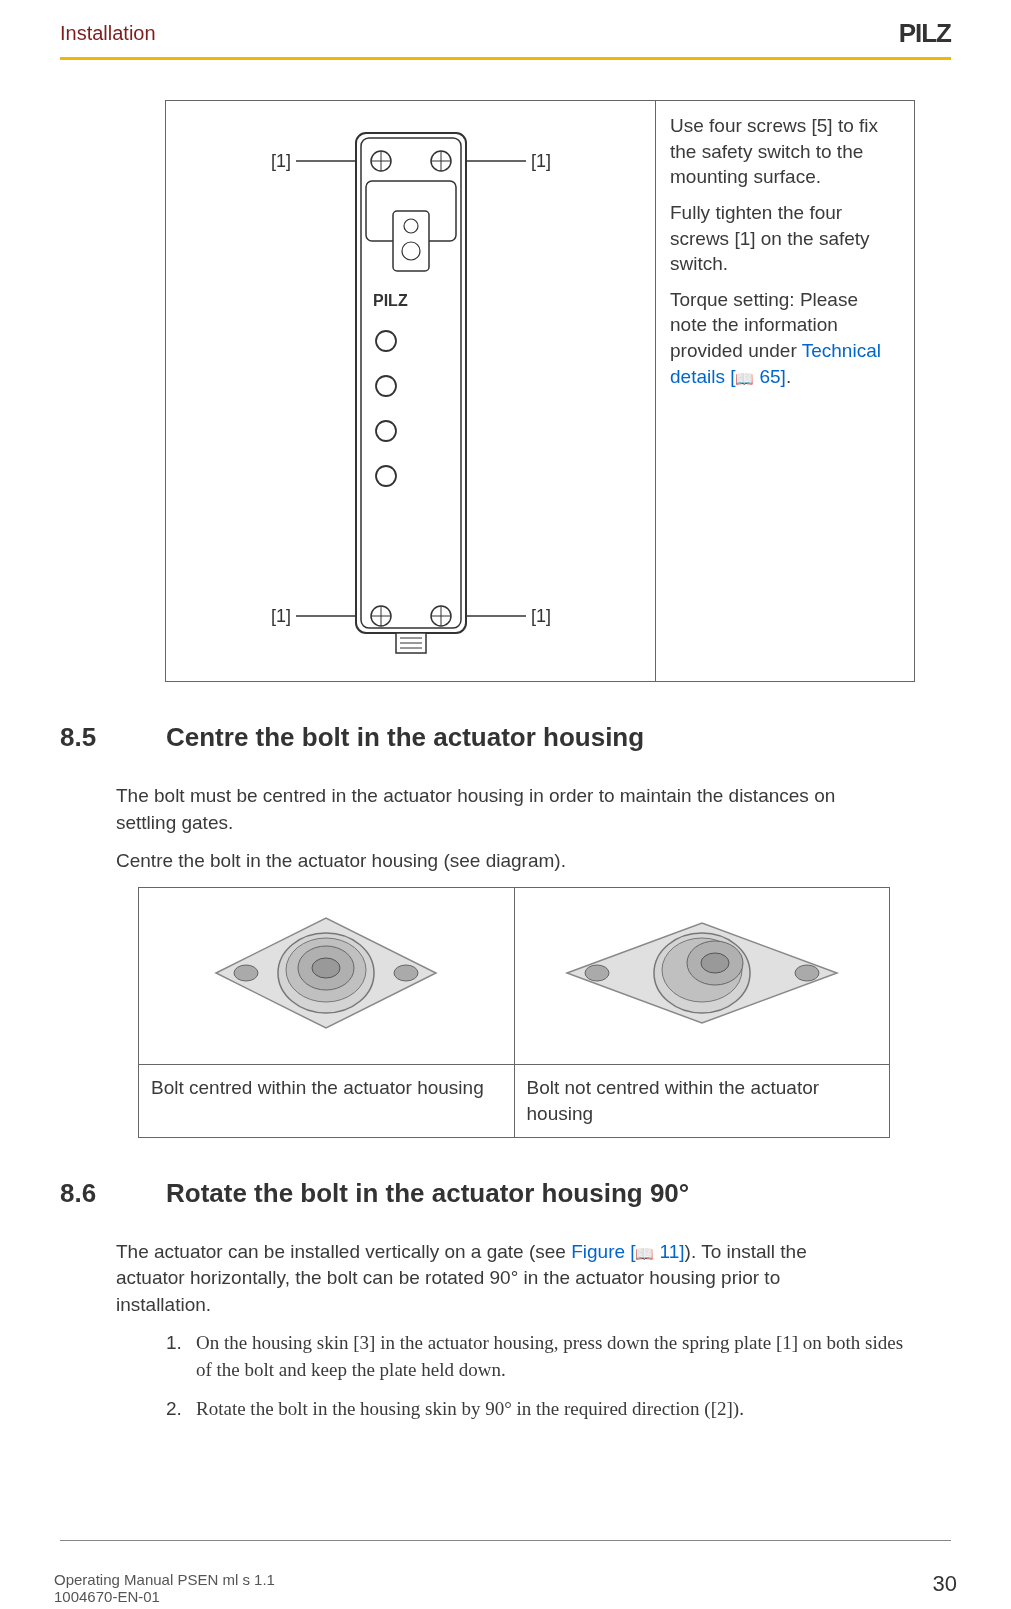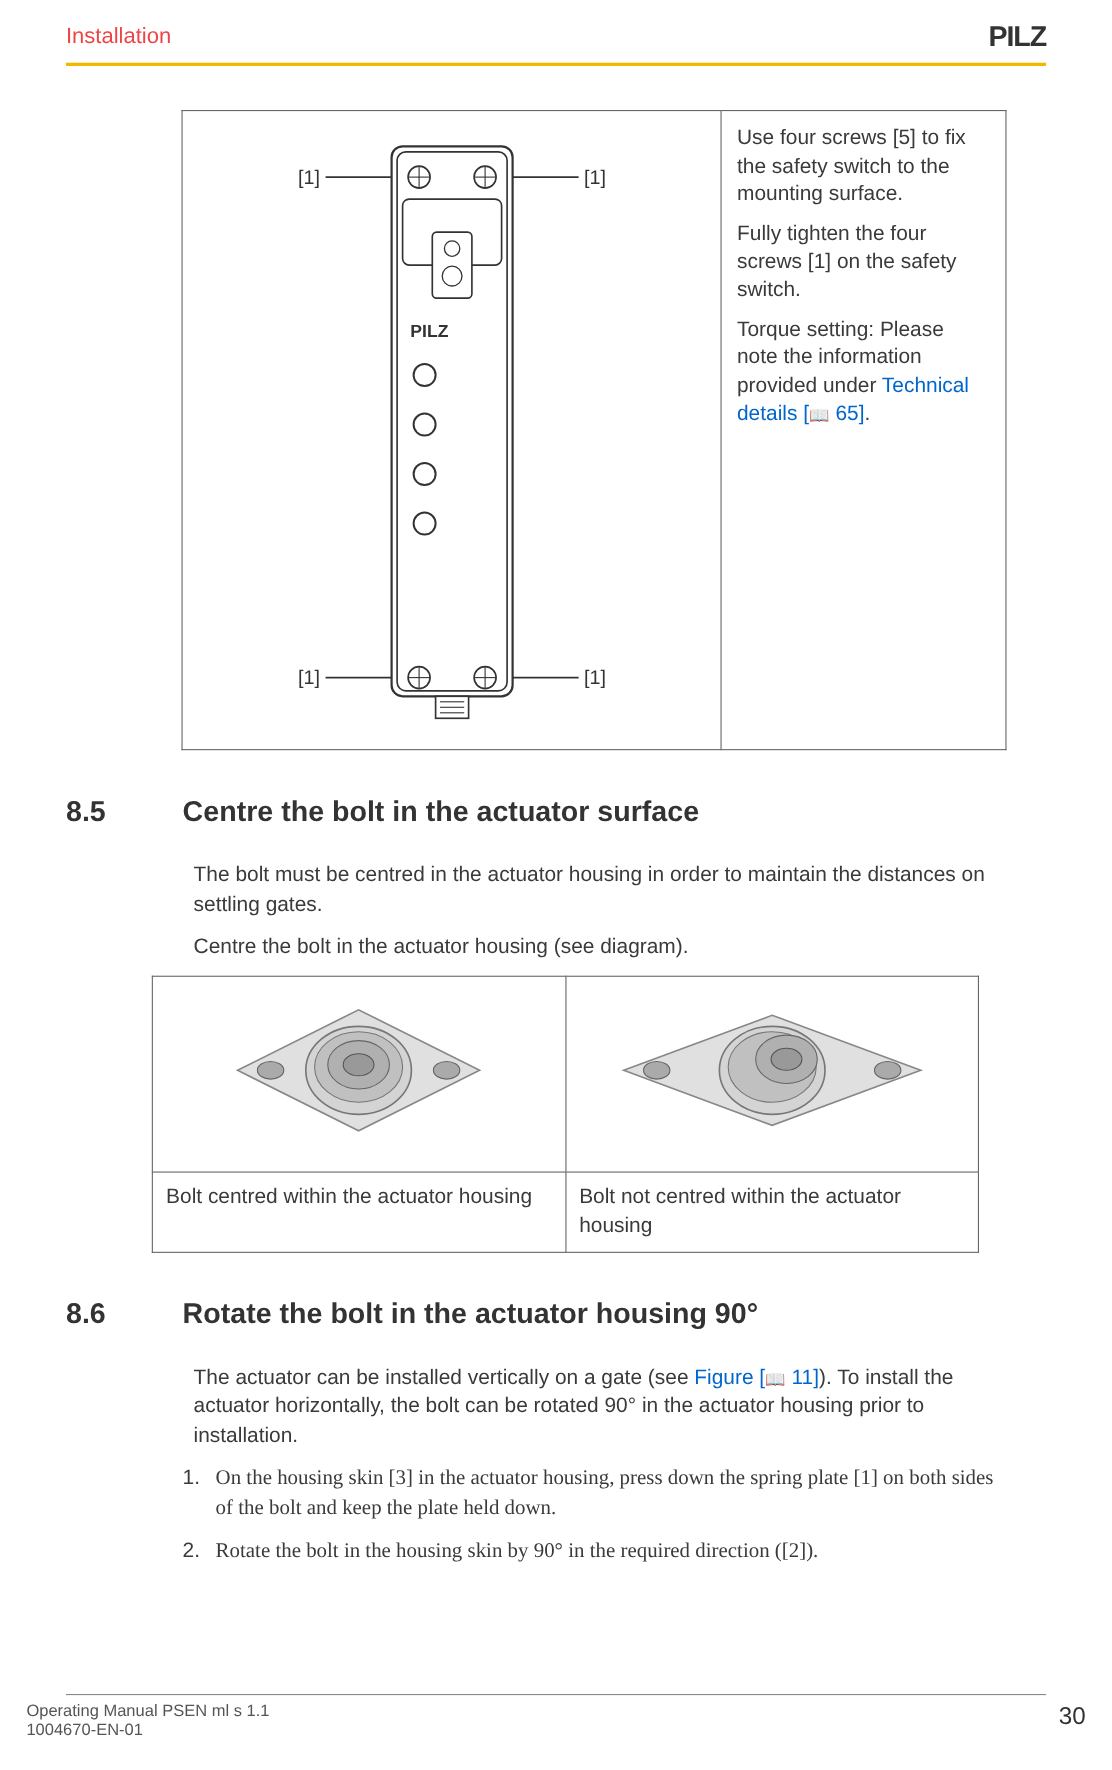--- a/index.html
+++ b/index.html
@@ -14,21 +14,21 @@
     .page {
       padding: 0 60px;
     }
     .header {
       display: flex;
       justify-content: space-between;
       align-items: center;
       padding: 18px 60px 8px 60px;
       font-size: 20px;
     }
-    .header-left { color: #ef4444; }
+    .header-left { color: #7f1d1d; }
     .logo {
       font-family: Arial, sans-serif;
       font-weight: bold;
       font-size: 26px;
       letter-spacing: -1px;
       color: #333;
     }
     .hr-yellow {
       height: 3px;
       background: #f0b800;
@@ -81,21 +81,21 @@
       font-weight: bold;
       color: #333;
     }
     .section-title {
       font-size: 26px;
       font-weight: bold;
       color: #333;
       flex: 1;
     }
     .body-text {
-      margin-left: 116px;
+      margin-left: 56px;
       width: 752px;
       font-size: 19px;
       line-height: 1.4;
       margin-bottom: 12px;
     }
     .small-table {
       width: 752px;
       margin-left: 78px;
       border-collapse: collapse;
       border: 1.5px solid #666;
@@ -134,25 +134,25 @@
       margin: 30px 60px 8px 60px;
       position: absolute;
       bottom: 60px;
       left: 0;
       right: 0;
     }
     .footer {
       display: flex;
       justify-content: space-between;
       align-items: flex-start;
-      padding: 0 24px;
+      padding: 0 54px;
       font-size: 15px;
       color: #555;
       position: absolute;
-      bottom: 28px;
+      bottom: 4px;
       left: 0;
       right: 0;
     }
     .footer-right {
       font-size: 22px;
       color: #333;
     }
   </style>
 </head>
 <body>
@@ -223,21 +223,21 @@
         <p>
           <span>Torque setting: Please note the information provided under </span><span class="link"><span>Technical details [</span><span class="book-icon">📖</span><span> 65]</span></span><span>.</span>
         </p>
       </td>
     </tr>
   </tbody>
     </table>
 
   <div class="section-row">
     <div class="section-num">8.5</div>
-    <div class="section-title">Centre the bolt in the actuator surface</div>
+    <div class="section-title">Centre the bolt in the actuator housing</div>
   </div>
 
   <div class="body-text">The bolt must be centred in the actuator housing in order to maintain the distances on settling gates.</div>
   <div class="body-text">Centre the bolt in the actuator housing (see diagram).</div>
 
   <table class="small-table">
     <tbody>
         <tr>
       <td class="img-cell">
         <svg width="260" height="150" viewBox="0 0 260 150">

